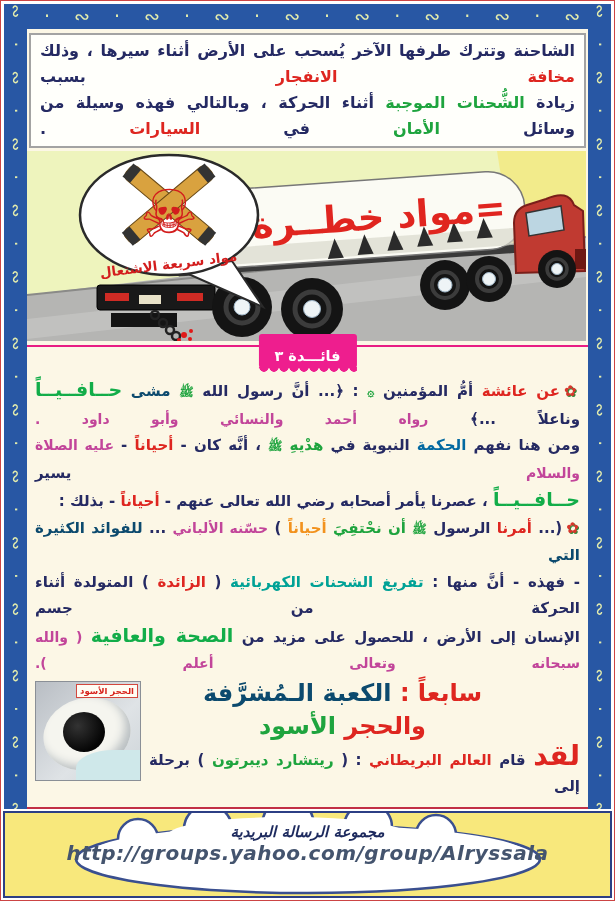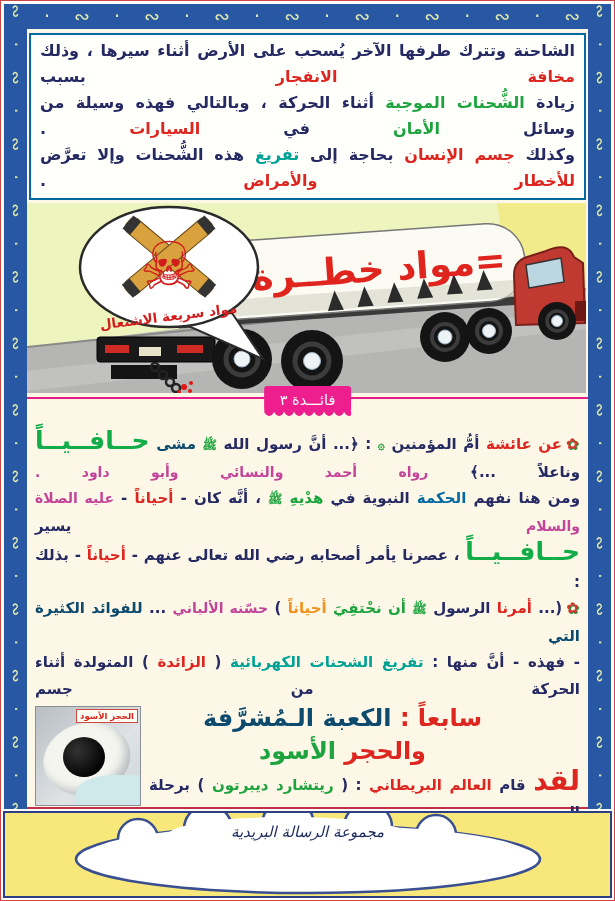--- a/index.html
+++ b/index.html
@@ -9,50 +9,50 @@
   .frame{position:absolute;background:#2857a4;overflow:hidden;color:#e4edad;}
   .frame-top{top:3px;left:3px;right:3px;height:25px;line-height:25px;font-size:19px;
              letter-spacing:9px;white-space:nowrap;text-align:center;}
   .frame-left{top:3px;left:3px;width:23px;height:805px;}
   .frame-right{top:3px;right:3px;width:23px;height:805px;}
   .motif-v{display:block;writing-mode:vertical-rl;font-size:17px;letter-spacing:9px;
            margin:0 auto;line-height:23px;white-space:nowrap;}
   
   .content{position:absolute;left:26px;right:26px;top:28px;height:780px;background:#fcf7e6;
            border-bottom:2px solid #c23046;box-sizing:border-box;}
-  .header-box{margin:4px 2px 0 2px;background:#fffffb;border:2px solid #0369a1;
+  .header-box{margin:4px 2px 0 2px;background:#fffffb;border:2px solid #a3a3a3;
               padding:3px 9px 4px 9px;}
   .line{font-size:15px;line-height:26.5px;font-weight:700;color:#252a63;
         text-align:justify;text-align-last:justify;}
   .line.end{text-align-last:right;}
   .line.title{font-size:24px;line-height:33px;text-align:center;text-align-last:center;
               position:relative;left:-22px;}
   .hline{font-size:16px;line-height:26px;}
   .flower{color:#d8362c;text-shadow:1px 1px 0 #2e8b3a;font-size:15px;padding-left:4px;}
   .seg-n{color:#252a63;}
   .seg-r{color:#de2620;}
   .seg-rb{color:#de2620;font-size:18.5px;}
   .seg-rh{color:#de2620;font-size:28px;}
   .seg-g{color:#1ea43e;}
-  .seg-gb{color:#12ad49;font-size:25px;}
+  .seg-gb{color:#12ad49;font-size:19px;}
   .seg-t{color:#00a296;}
   .seg-c{color:#0369a1;}
   .seg-m{color:#0c4a6e;}
   .seg-o{color:#f2921d;}
   .seg-rs{color:#c2459a;font-size:14px;}
   .seg-pb{color:#1ea43e;font-size:12px;}
   
   .truck-wrap{margin:3px 2px 0 2px;height:190px;}
   .truck-wrap svg{display:block;}
   
   .divider{position:relative;height:27px;margin-top:2px;}
   .divider .rule{position:absolute;top:2px;left:0;right:0;height:2px;background:#e81c84;}
   .badge{position:absolute;top:-9px;left:50%;transform:translateX(-50%);
-         background:#ee1e8e;color:#fff;font-weight:400;font-size:14.5px;
-         padding:6px 16px 4px 16px;border-radius:3px;white-space:nowrap;}
+         background:#ee1e8e;color:#fff;font-weight:700;font-size:14.5px;
+         padding:14px 16px 4px 16px;border-radius:3px;white-space:nowrap;}
   .badge:after{content:"";position:absolute;left:0;right:0;bottom:-5px;height:6px;
          background:radial-gradient(circle at 5px 0px,#ee1e8e 4.5px,transparent 5px);
          background-size:10px 6px;background-repeat:repeat-x;}
   
   .body{padding:6px 8px 0 8px;}
   .kaaba:after{content:"";display:block;clear:both;}
   .stone-photo{float:left;width:106px;height:100px;margin:4px 8px 2px 0;position:relative;
                background:linear-gradient(135deg,#b9bec4,#dfe3e6 60%,#cdd4d8);
                border:1px solid #8a8f96;box-sizing:border-box;}
   .stone-label{position:absolute;top:2px;right:2px;background:#fffdf4;border:1px solid #d3483e;
@@ -62,21 +62,21 @@
                box-shadow:inset -4px -6px 10px #b9bfc2;}
   .stone-core{position:absolute;top:30px;left:27px;width:42px;height:40px;border-radius:50%;
               background:radial-gradient(circle at 35% 35%,#333,#050505 70%);}
   .stone-marble{position:absolute;bottom:0;right:0;width:64px;height:30px;
                 background:#cfe8ea;border-radius:60% 0 0 0;}
   
   .footer{position:absolute;left:2px;right:2px;top:810px;height:87px;background:#f8e87c;
           border:2px solid #2c3f85;box-sizing:border-box;}
   .cloud-svg{position:absolute;left:50%;top:50%;transform:translate(-50%,-50%);}
   .cloud-text{position:absolute;left:0;right:0;top:10px;text-align:center;}
-  .group-name{font-size:15px;font-weight:400;color:#1d2a5e;font-style:italic;}
+  .group-name{font-size:15px;font-weight:700;color:#1d2a5e;font-style:italic;}
   .footer-url{font-size:20px;font-weight:700;font-style:italic;color:#44546e;
               font-family:"DejaVu Sans",sans-serif;letter-spacing:0.5px;}
 </style>
 </head>
 <body>
 
 <div class="page">
 
   <div class="frame frame-top motif-h">∾ · ∾ · ∾ · ∾ · ∾ · ∾ · ∾ · ∾ · ∾ · ∾ · ∾ · ∾ · ∾ · ∾ · ∾ · ∾ · ∾ · ∾ · ∾ · ∾ · ∾ · ∾ · ∾ · ∾ · </div>
   <div class="frame frame-left">
@@ -84,21 +84,20 @@
     </div>
   <div class="frame frame-right">
       <span class="motif-v">∾ · ∾ · ∾ · ∾ · ∾ · ∾ · ∾ · ∾ · ∾ · ∾ · ∾ · ∾ · ∾ · ∾ · ∾ · ∾ · ∾ · ∾ · ∾ · ∾ · ∾ · ∾ · ∾ · ∾ · ∾ · ∾ · ∾ · ∾ · ∾ · ∾ · </span>
     </div>
 
   <div class="content" dir="rtl">
 
     <div class="header-box">
         <div class="line hline"><span class="seg-n">الشاحنة وتترك طرفها الآخر يُسحب على الأرض أثناء سيرها ، وذلك </span><span class="seg-r">مخافة الانفجار</span><span class="seg-n"> بسبب</span></div>
         <div class="line hline"><span class="seg-n">زيادة </span><span class="seg-g">الشُّحنات الموجبة</span><span class="seg-n"> أثناء الحركة ، وبالتالي فهذه وسيلة من وسائل </span><span class="seg-g">الأمان</span><span class="seg-n"> في </span><span class="seg-r">السيارات</span><span class="seg-n"> .</span></div>
-        <div class="line hline"><span class="seg-n">وكذلك </span><span class="seg-r">جسم الإنسان</span><span class="seg-n"> بحاجة إلى </span><span class="seg-t">تفريغ</span><span class="seg-n"> هذه الشُّحنات وإلا تعرَّض </span><span class="seg-r">للأخطار والأمراض</span><span class="seg-n"> .</span></div>
       </div>
 
     <div class="truck-wrap">
       <svg width="559" height="190" viewBox="0 0 559 190" xmlns="http://www.w3.org/2000/svg">
         <rect x="0" y="0" width="559" height="190" fill="#eef4bd"></rect>
         <polygon points="470,0 559,0 559,190 500,190" fill="#f3e97e" opacity="0.8"></polygon>
         <polygon points="0,190 0,144 300,108 559,86 559,190" fill="#b5b5b3"></polygon>
         <polygon points="0,168 559,106 559,126 0,188" fill="#c8c8c6" opacity="0.65"></polygon>
         <line x1="0" y1="144" x2="559" y2="86" stroke="#8a8a88" stroke-width="2"></line>
         <g transform="rotate(-4 300 95)">
@@ -192,20 +191,21 @@
       <div class="badge">فائـــدة ٣</div>
     </div>
 
     <div class="body">
       <div>
           <div class="line "><span class="flower">✿</span><span class="seg-r">عن عائشة</span><span class="seg-n"> أمُّ المؤمنين </span><span class="seg-pb">۞</span><span class="seg-n"> : ﴿... أنَّ رسول الله </span><span class="seg-pb">ﷺ</span><span class="seg-n"> </span><span class="seg-m">مشى</span><span class="seg-n"> </span><span class="seg-gb">حــافــيــاً</span><span class="seg-n"> وناعلاً ...﴾ </span><span class="seg-rs">رواه أحمد والنسائي وأبو داود .</span></div>
           <div class="line "><span class="seg-n">ومن هنا نفهم </span><span class="seg-c">الحكمة</span><span class="seg-n"> النبوية في </span><span class="seg-g">هدْيهِ</span><span class="seg-n"> </span><span class="seg-pb">ﷺ</span><span class="seg-n"> ، أنَّه كان - </span><span class="seg-r">أحياناً</span><span class="seg-n"> - </span><span class="seg-rs">عليه الصلاة والسلام</span><span class="seg-n"> يسير</span></div>
           <div class="line end"><span class="seg-gb">حــافــيــاً</span><span class="seg-n"> ، عصرنا يأمر أصحابه رضي الله تعالى عنهم - </span><span class="seg-r">أحياناً</span><span class="seg-n"> - بذلك :</span></div>
           <div class="line "><span class="flower">✿</span><span class="seg-n">(... </span><span class="seg-r">أمرنا</span><span class="seg-n"> الرسول </span><span class="seg-pb">ﷺ</span><span class="seg-n"> </span><span class="seg-g">أن نحْتفِيَ</span><span class="seg-n"> </span><span class="seg-o">أحياناً</span><span class="seg-n"> ) </span><span class="seg-rs">حسّنه الألباني</span><span class="seg-n"> ... </span><span class="seg-m">للفوائد الكثيرة التي</span></div>
           <div class="line "><span class="seg-n">- فهذه - أنَّ منها : </span><span class="seg-t">تفريغ الشحنات الكهربائية</span><span class="seg-n"> ( </span><span class="seg-r">الزائدة</span><span class="seg-n"> ) المتولدة أثناء الحركة من جسم</span></div>
+          <div class="line "><span class="seg-n">الإنسان إلى الأرض ، للحصول على مزيد من </span><span class="seg-gb">الصحة والعافية</span><span class="seg-n"> </span><span class="seg-rs">( والله سبحانه وتعالى أعلم ).</span></div>
         </div>
       <div class="kaaba">
         <div class="stone-photo">
           <div class="stone-frame"></div>
           <div class="stone-core"></div>
           <div class="stone-marble"></div>
           <div class="stone-label">الحجر الأسود</div>
         </div>
         <div>
             <div class="line title"><span class="seg-r">سابعاً : </span><span class="seg-m">الكعبة الـمُشرَّفة</span></div>
@@ -223,16 +223,17 @@
       <circle cx="70" cy="26" r="20" fill="#ffffff" stroke="#3a4f8f" stroke-width="2.5"></circle>
       <circle cx="140" cy="16" r="24" fill="#ffffff" stroke="#3a4f8f" stroke-width="2.5"></circle>
       <circle cx="220" cy="12" r="26" fill="#ffffff" stroke="#3a4f8f" stroke-width="2.5"></circle>
       <circle cx="300" cy="14" r="24" fill="#ffffff" stroke="#3a4f8f" stroke-width="2.5"></circle>
       <circle cx="368" cy="22" r="20" fill="#ffffff" stroke="#3a4f8f" stroke-width="2.5"></circle>
       <ellipse cx="240" cy="42" rx="220" ry="30" fill="#ffffff"></ellipse>
       <ellipse cx="220" cy="22" rx="120" ry="18" fill="#ffffff"></ellipse>
     </svg>
     <div class="cloud-text">
       <div class="group-name" dir="rtl">مجموعة الرسالة البريدية</div>
+      <div class="footer-url">http://groups.yahoo.com/group/Alryssala</div>
     </div>
   </div>
 
 </div>
 
 </body></html>

